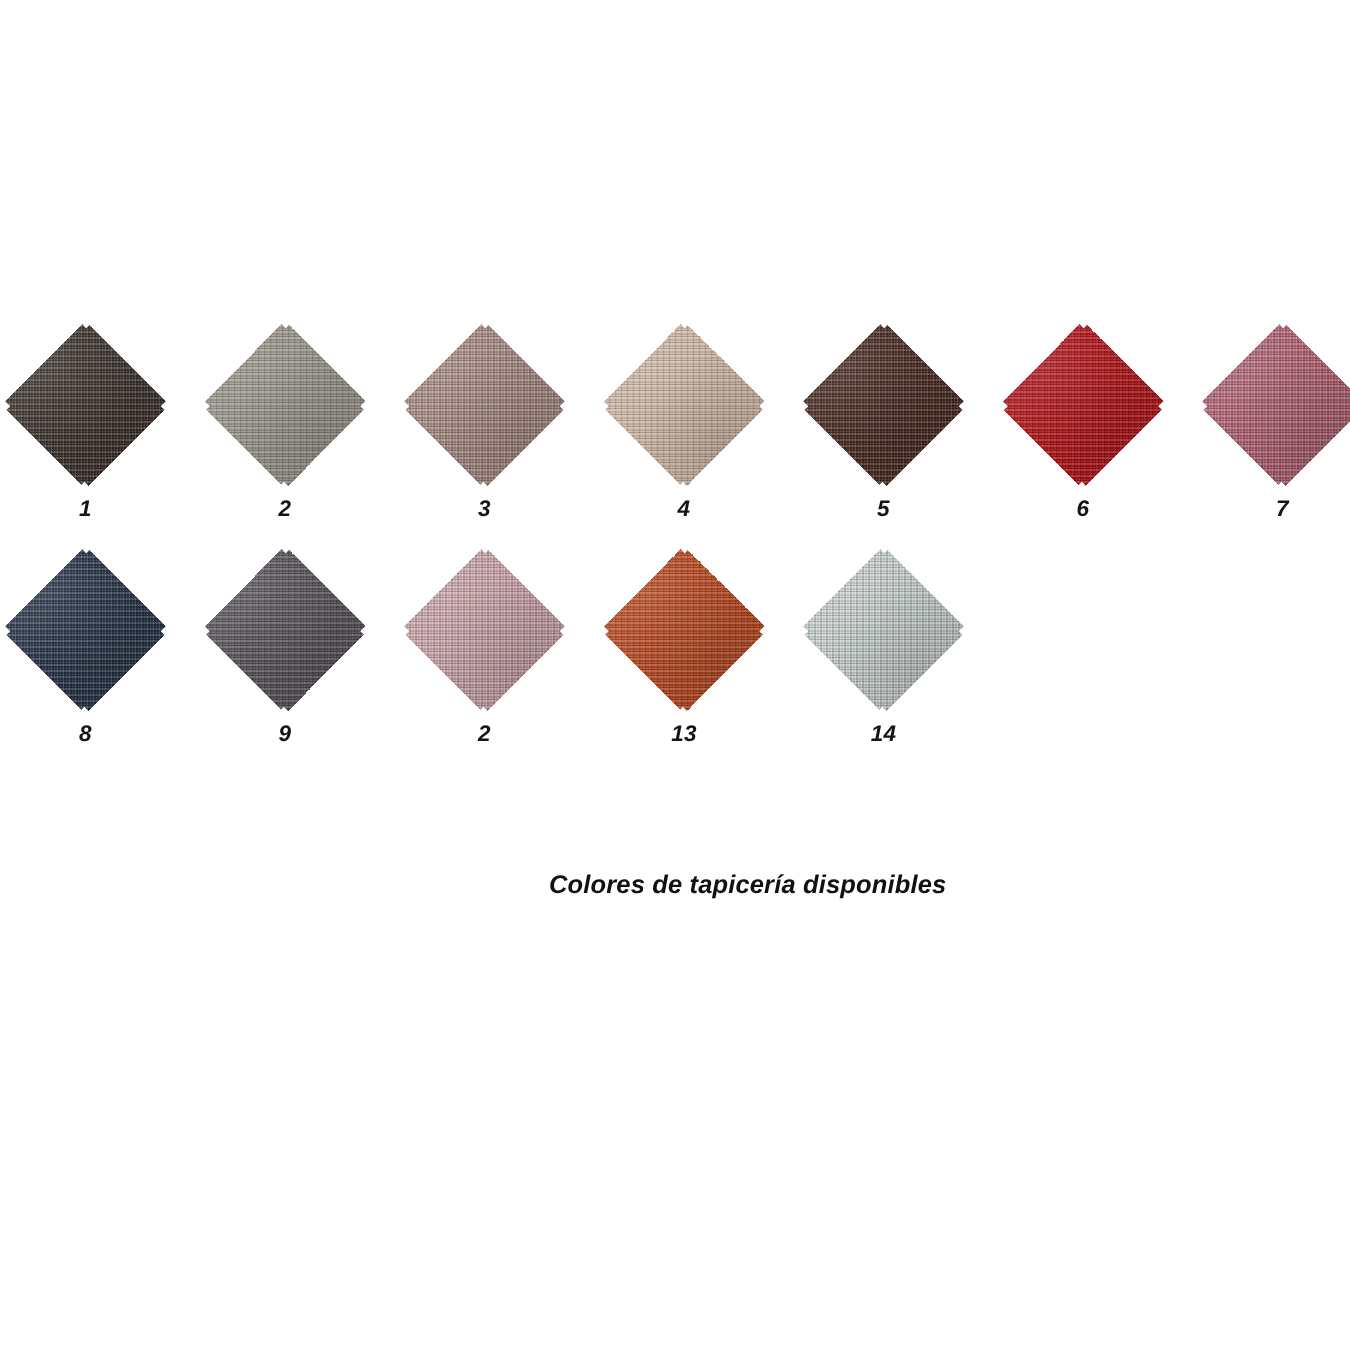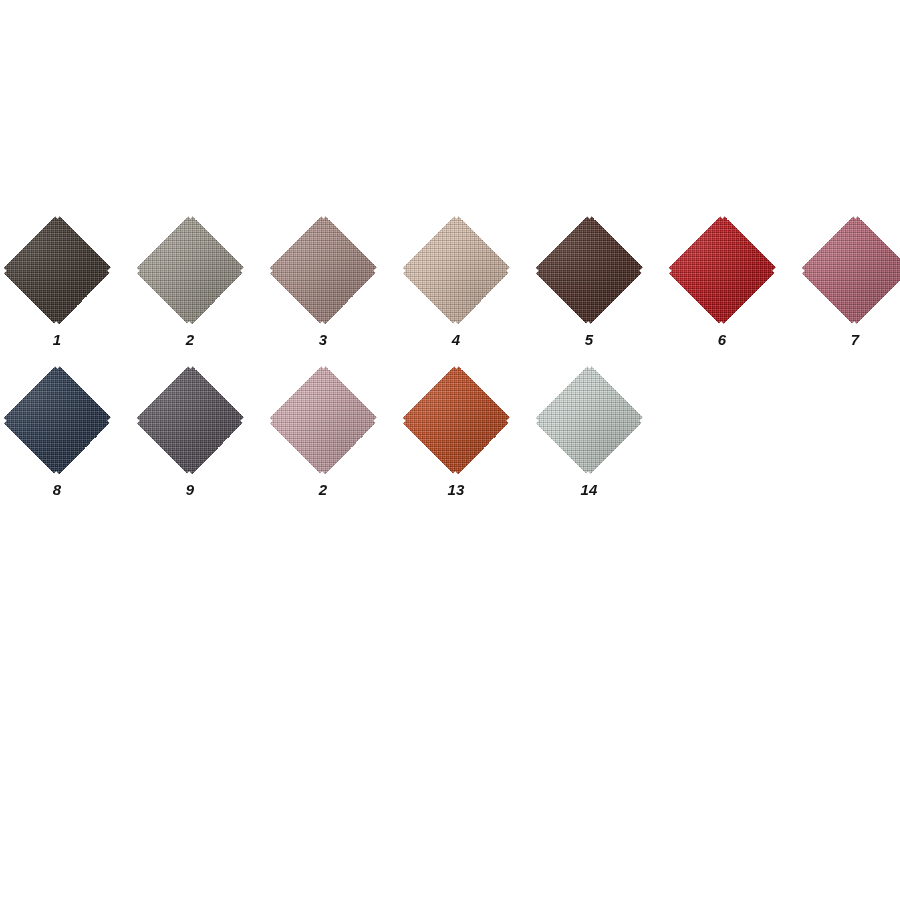--- a/index.html
+++ b/index.html
@@ -275,14 +275,15 @@
         <div class="swatch-chip">
           <div class="chip-shape" style="background-color: rgb(204, 213, 208);">
             <div class="chip-weave"></div>
             <div class="chip-shade"></div>
           </div>
         </div>
         <div class="swatch-label">14</div>
       </div>
     </div>
 
+  <div id="board-title">Colores de tapicería disponibles</div>
 
 </div>
 
 </body></html>

